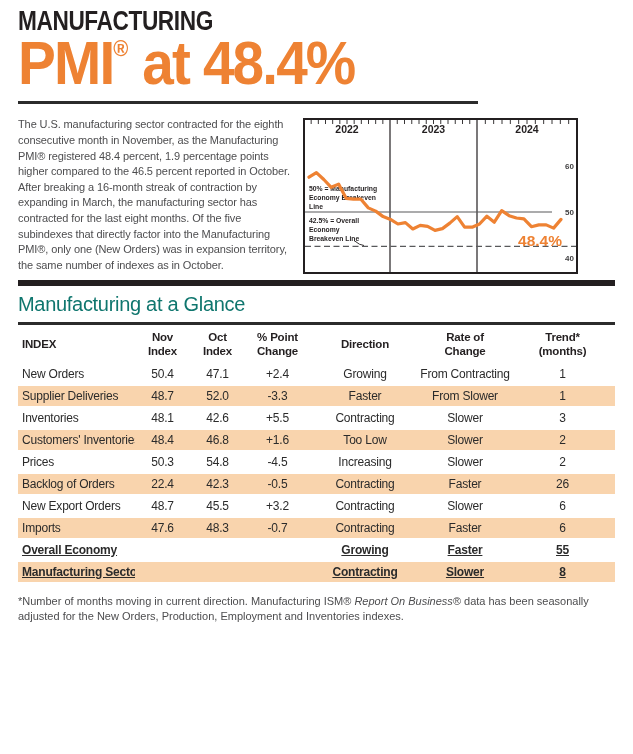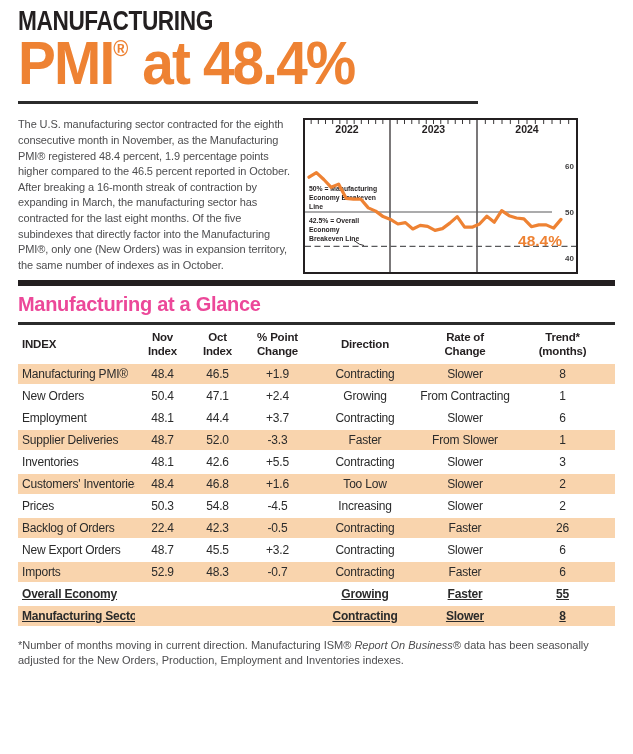--- a/index.html
+++ b/index.html
@@ -34,22 +34,22 @@
     font-size: 11px; line-height: 1.42; color: #4D4D4F;
     letter-spacing: -0.1px; text-align: left;
   }
   .chart-float { float: right; width: 312px; height: 163px; margin: 1px 0 4px 6px; }
   .chart-float svg { display: block; }
   svg text { font-family: "Liberation Sans", sans-serif; }
 
   
   .thick-bar { width: 597px; height: 6px; background: #231F20; margin-top: 7px; }
   .glance-title {
-    font-size: 20px; font-weight: bold; letter-spacing: -0.3px;
-    margin: 7px 0 6px 0; color: #ec4899;
+    font-size: 20px; font-weight: normal; letter-spacing: -0.3px;
+    margin: 7px 0 6px 0; color: #0f766e;
   }
   .thin-bar { width: 597px; height: 3px; background: #2B2B2B; }
 
   
   table.glance {
     width: 597px; table-layout: fixed;
     border-collapse: separate; border-spacing: 0 2px;
     font-size: 12px; letter-spacing: -0.2px; margin-top: 1px;
   }
   table.glance thead th {
@@ -168,47 +168,29 @@
           <th>% Point
 Change</th>
           <th>Direction</th>
           <th>Rate of
 Change</th>
           <th>Trend*
 (months)</th>
         </tr>
     </thead>
     <tbody>
-        <tr class="shaded ">
-          <td>Manufacturing PMI®</td>
-          <td>48.4</td>
-          <td>46.5</td>
-          <td>+1.9</td>
-          <td>Contracting</td>
-          <td>Slower</td>
-          <td>8</td>
-        </tr>
         <tr class="">
           <td>New Orders</td>
           <td>50.4</td>
           <td>47.1</td>
           <td>+2.4</td>
           <td>Growing</td>
           <td>From Contracting</td>
           <td>1</td>
         </tr>
-        <tr class="">
-          <td>Employment</td>
-          <td>48.1</td>
-          <td>44.4</td>
-          <td>+3.7</td>
-          <td>Contracting</td>
-          <td>Slower</td>
-          <td>6</td>
-        </tr>
         <tr class="shaded ">
           <td>Supplier Deliveries</td>
           <td>48.7</td>
           <td>52.0</td>
           <td>-3.3</td>
           <td>Faster</td>
           <td>From Slower</td>
           <td>1</td>
         </tr>
         <tr class="">
@@ -251,21 +233,21 @@
           <td>New Export Orders</td>
           <td>48.7</td>
           <td>45.5</td>
           <td>+3.2</td>
           <td>Contracting</td>
           <td>Slower</td>
           <td>6</td>
         </tr>
         <tr class="shaded ">
           <td>Imports</td>
-          <td>52.9</td>
+          <td>47.6</td>
           <td>48.3</td>
           <td>-0.7</td>
           <td>Contracting</td>
           <td>Faster</td>
           <td>6</td>
         </tr>
         <tr class="bold-row">
           <td>Overall Economy</td>
           <td></td>
           <td></td>

